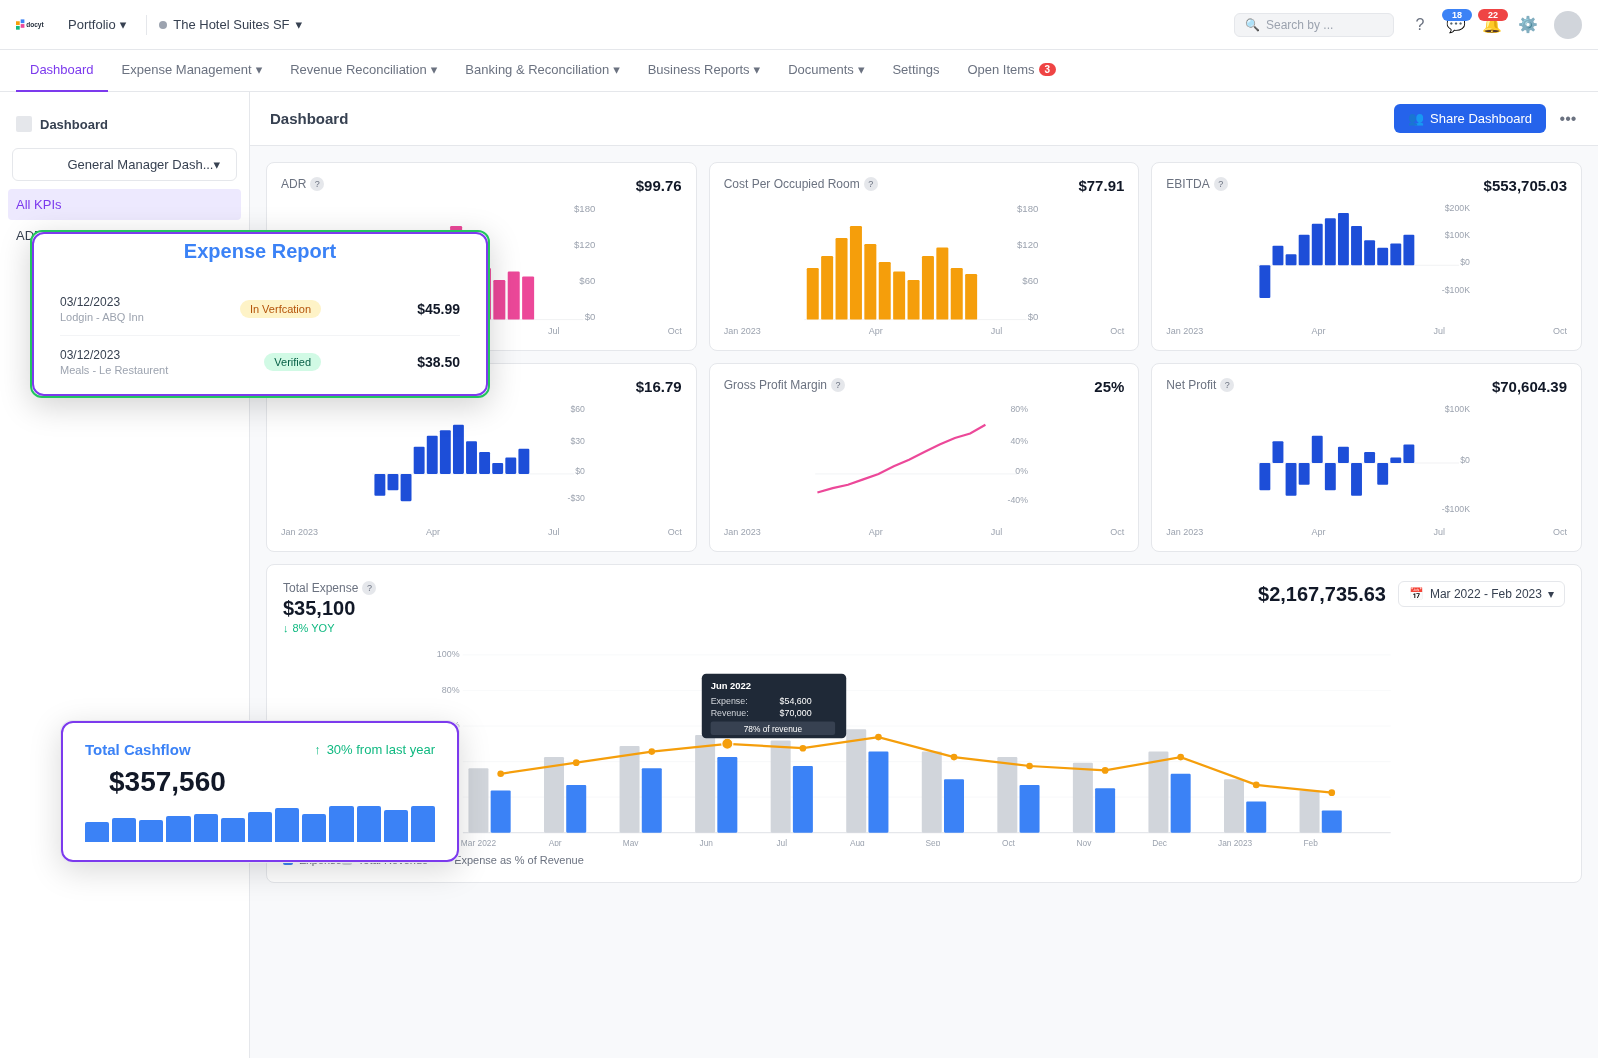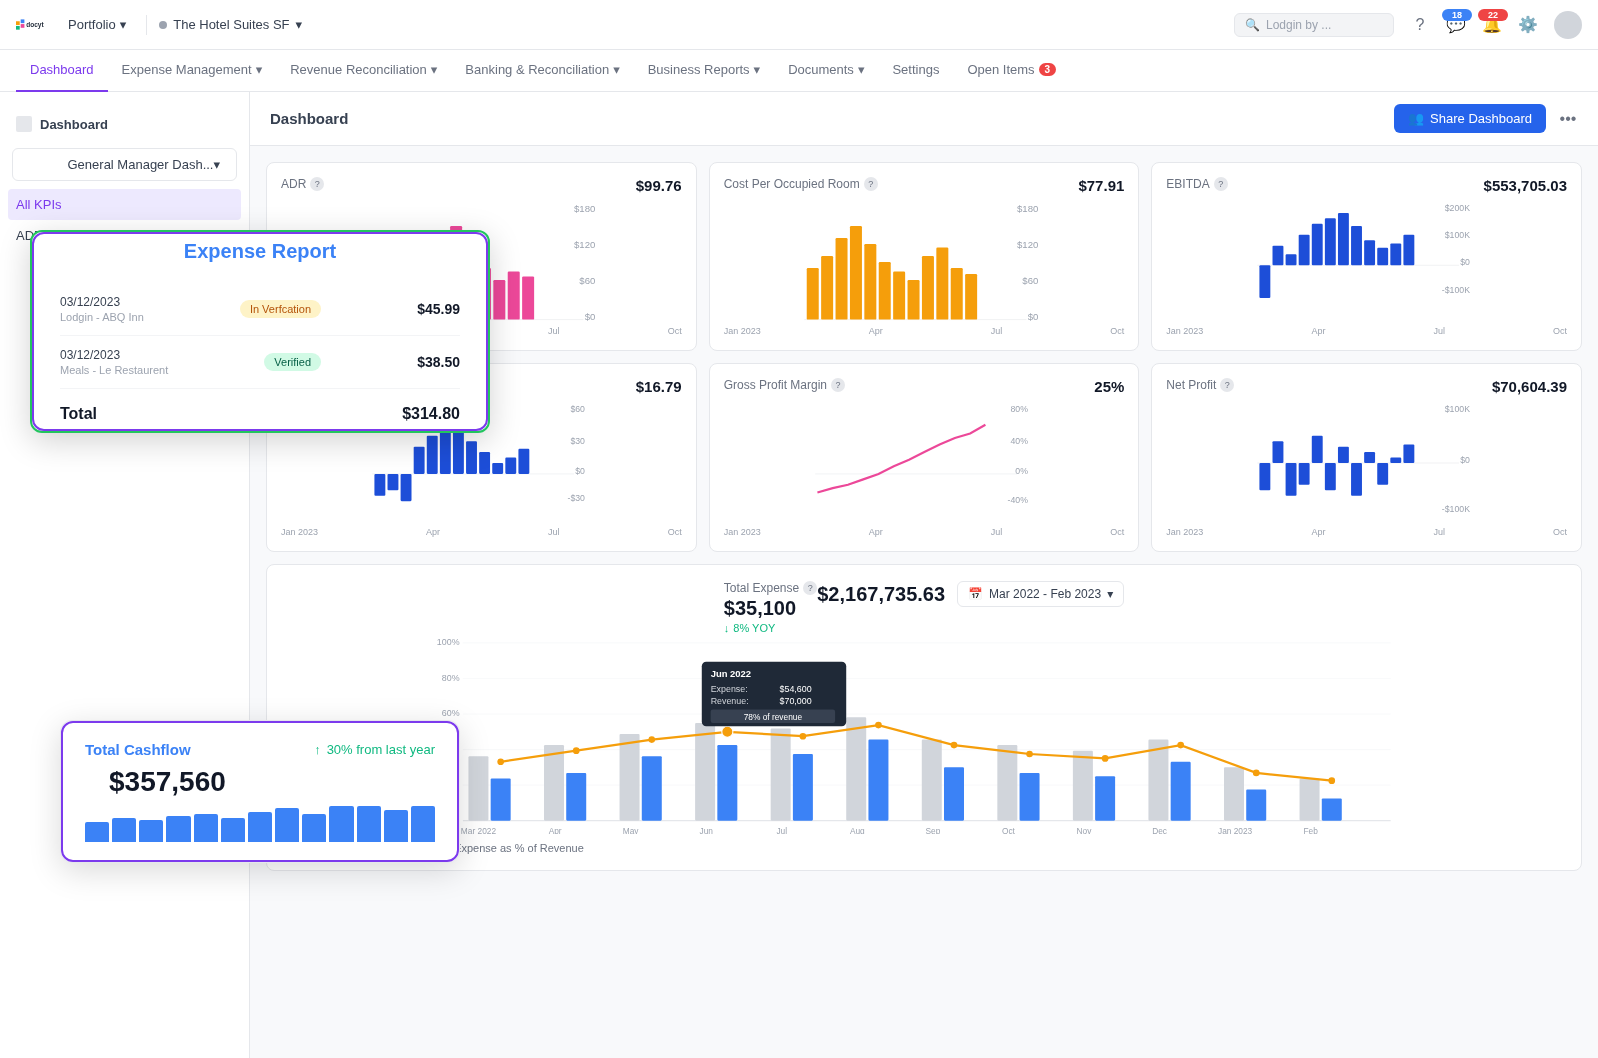--- a/index.html
+++ b/index.html
@@ -295,22 +295,23 @@
 
     
     .bottom-chart-card {
       background: #fff;
       border-radius: 8px;
       border: 1px solid #e5e7eb;
       padding: 16px;
     }
     .bottom-chart-header {
       display: flex;
-      justify-content: center;
+      justify-content: space-between;
       align-items: flex-start;
+      margin-bottom: 12px;
     }
     .bottom-chart-left {}
     .bottom-chart-title {
       font-size: 12px;
       color: #6b7280;
       display: flex;
       align-items: center;
       gap: 4px;
     }
     .bottom-chart-value {
@@ -514,21 +515,21 @@
   </div>
   <div class="divider-v"></div>
   <div class="hotel-name">
     <div class="hotel-dot"></div>
     <span>The Hotel Suites SF</span>
     <span>▾</span>
   </div>
   <div class="nav-right">
     <div class="search-box">
       <span>🔍</span>
-      <span style="font-size:12px;color:#9ca3af;">Lodgin by ...</span>
+      <span style="font-size:12px;color:#9ca3af;">Search by ...</span>
     </div>
     <div class="nav-icon">?</div>
     <div class="nav-icon">
       💬
       <span class="badge">18</span>
     </div>
     <div class="nav-icon">
       🔔
       <span class="badge badge-red">22</span>
     </div>
@@ -970,24 +971,20 @@
 
   <div class="expense-row">
     <div>
       <div class="expense-date">03/12/2023</div>
       <div class="expense-sub">Meals - Le Restaurent</div>
     </div>
     <span class="status-badge status-verified">Verified</span>
     <div class="expense-amount">$38.50</div>
   </div>
 
-  <div class="expense-total-row">
-    <span>Total</span>
-    <span>$314.80</span>
-  </div>
 </div>
 
 <div class="overlay-cashflow">
   <div class="cashflow-header">
     <div class="cashflow-title">Total Cashflow</div>
     <div class="cashflow-yoy">
       <span style="color:#10b981;">↑</span>
       <span>30% from last year</span>
     </div>
   </div>

